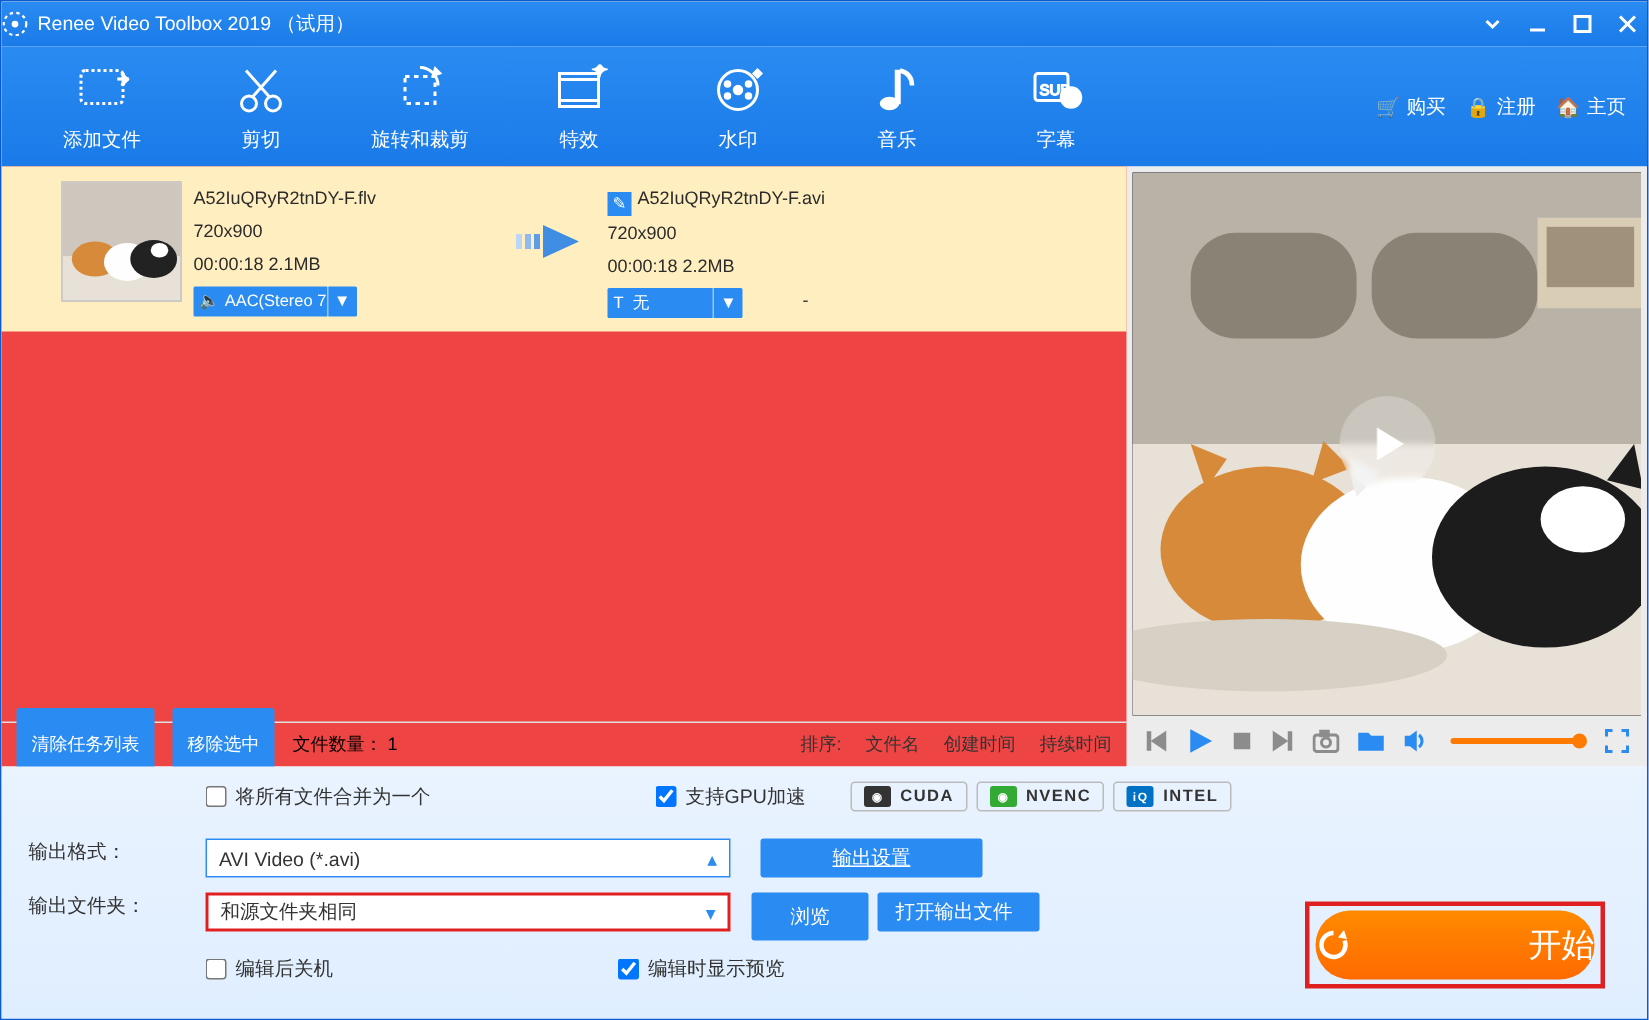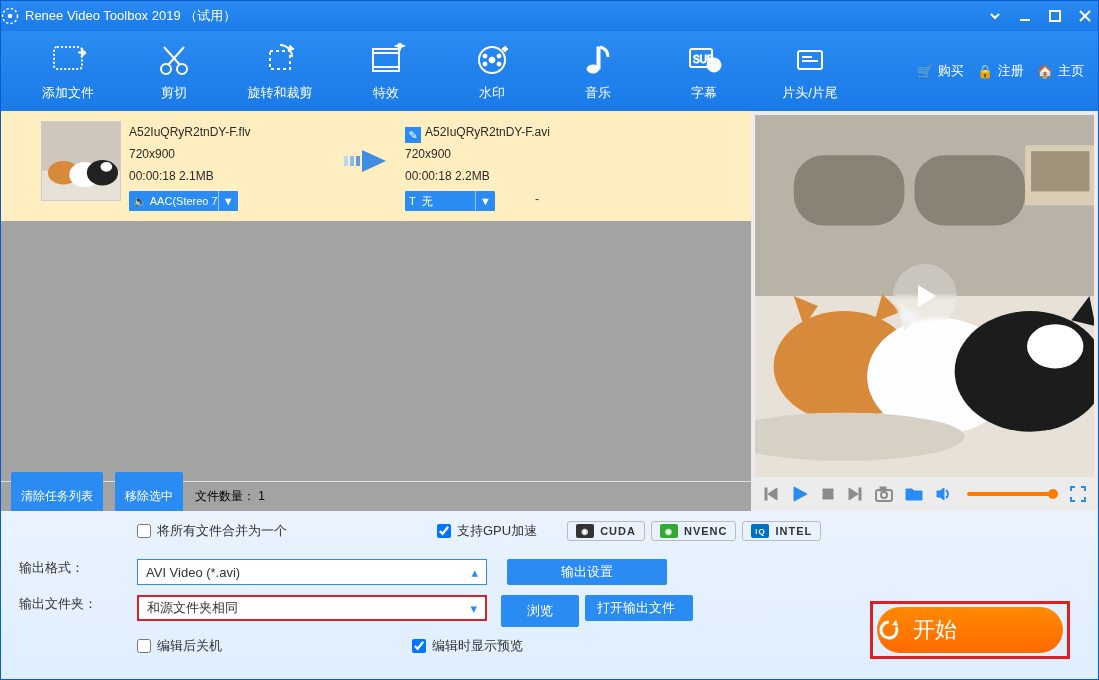--- a/index.html
+++ b/index.html
@@ -10,21 +10,21 @@
   .titlebar .spacer { flex:1; }
   .titlebar .winbtn { width:26px;height:20px;display:inline-flex;align-items:center;justify-content:center;cursor:pointer;margin-left:4px;}
   .titlebar .winbtn svg { stroke:#fff; }
   .toolbar { height: 80px; background: linear-gradient(#2a8bf2,#1a7ae8); display:flex; align-items:center; padding:0 14px 0 14px; color:#fff;}
   .toolbar .tbitem { width: 106px; text-align:center; font-size:13px; cursor:pointer; display:flex;flex-direction:column;align-items:center;}
   .toolbar .tbitem .ticon { height:40px; display:flex;align-items:center;justify-content:center; margin-bottom:4px;}
   .toolbar .tbitem .ticon svg { fill:#fff; stroke:#fff;}
   .toolbar .right { margin-left:auto; display:flex;gap:14px;align-items:center;font-size:13px;}
   .toolbar .right .rlink { display:flex;align-items:center;gap:4px;cursor:pointer;}
   .main { display:flex; height: 400px;}
-  .leftpane { width: 750px; background:#a3a3a3; position:relative;}
+  .leftpane { width: 750px; background:#ef4444; position:relative;}
   .filerow { height:110px; background:#ffeebf; display:flex; align-items:flex-start; padding:10px 12px 10px 40px; gap:8px;}
   .thumb { width:80px; height:80px; background:#999; border:1px solid #ccc; position:relative; overflow:hidden;}
   .thumb svg{position:absolute; left:0;top:0;}
   .fileinfo { width: 200px; font-size:12px; color:#2b2b2b; line-height:22px; }
   .arrow { width:60px; height:80px; display:flex;align-items:center;justify-content:center;}
   .outinfo { width: 220px; font-size:12px; color:#2b2b2b; line-height:22px; }
   .outinfo .editflag{ display:inline-flex;width:16px;height:16px;background:#2a8bf2;color:#fff;align-items:center;justify-content:center;margin-right:4px;font-size:11px;vertical-align:-3px;}
   .bluepill { display:inline-flex;align-items:center;height:20px;background:#2a8bf2;color:#fff;font-size:11px;padding:0 4px;border-radius:1px;margin-top:4px;cursor:pointer;min-width:90px;}
   .bluepill .caret { margin-left:auto; border-left:1px solid rgba(255,255,255,.5);padding-left:4px;}
   .listbar { height:30px; display:flex;align-items:center;gap:12px;padding:0 10px;font-size:12px;border-top:1px solid #e0e0e0;}
@@ -50,21 +50,21 @@
   .bottom .btn { height:26px;background:#2a8bf2;color:#fff;padding:0 18px;display:inline-flex;align-items:center;border-radius:2px;margin-left:20px;cursor:pointer;font-size:13px;}
   .bottom .btn.small{padding:16px 26px;margin-left:14px;}
   .bottom .cb { display:flex;align-items:center;gap:6px;}
   .bottom .cb input{width:14px;height:14px;}
   .badges { display:flex;gap:6px;margin-left:30px;}
   .badge { height:20px;border:1px solid #bbb;border-radius:3px;padding:0 8px;display:flex;align-items:center;gap:6px;font-size:11px;color:#333;font-weight:bold;letter-spacing:1px;}
   .badge .chip{width:18px;height:14px;background:#333;color:#fff;font-size:8px;display:flex;align-items:center;justify-content:center;border-radius:2px;}
   .badge .chip.nv{background:#3a3;}
   .badge .chip.in{background:#0071c5;}
   .startwrap { position:absolute; right:28px; bottom:22px; width:200px;height:58px;border:3px solid #e02020;display:flex;align-items:center;justify-content:center;}
-  .startbtn { width:186px;height:46px;background:linear-gradient(#ff8a00,#ff6a00);border-radius:23px;color:#fff;font-size:22px;display:flex;align-items:center;justify-content:flex-start;gap:12px;cursor:pointer;}
+  .startbtn { width:186px;height:46px;background:linear-gradient(#ff8a00,#ff6a00);border-radius:23px;color:#fff;font-size:22px;display:flex;align-items:center;justify-content:space-between;gap:12px;cursor:pointer;}
   .startbtn svg{fill:#fff;}
   .bottomwrap{position:relative;}
   .catsvg{width:100%;height:100%;}
 </style>
 </head>
 <body>
 
 <div class="titlebar">
   <span class="tlogo">
     <svg viewBox="0 0 24 24">
@@ -167,30 +167,20 @@
   <div class="tbitem">
     <div class="ticon">
         <svg width="40" height="34" viewBox="0 0 40 34">
           <rect x="6" y="6" width="22" height="18" rx="2" fill="none" stroke-width="2"></rect>
           <text x="9" y="20" font-size="10" fill="#fff">SUB</text>
           <circle cx="30" cy="22" r="7" fill="#fff"></circle>
           <text x="27" y="26" font-size="10" fill="#1a7ae8">T</text>
         </svg>
       </div>
     <span>字幕</span>
-  </div>
-  <div class="tbitem">
-    <div class="ticon">
-        <svg width="40" height="34" viewBox="0 0 40 34">
-          <rect x="8" y="8" width="24" height="18" rx="2" fill="none" stroke-width="2"></rect>
-          <line x1="12" y1="14" x2="22" y2="14" stroke-width="2"></line>
-          <line x1="12" y1="18" x2="28" y2="18" stroke-width="2"></line>
-        </svg>
-      </div>
-    <span>片头/片尾</span>
   </div>
   <div class="right">
     <span class="rlink">
         <span>🛒</span>
         <span>购买</span>
       </span>
     <span class="rlink">
         <span>🔒</span>
         <span>注册</span>
       </span>
@@ -236,20 +226,26 @@
           <div class="bluepill"><span>T</span>&nbsp;&nbsp;<span>无</span><span class="caret">▼</span></div>
           <span style="color:#333;">-</span>
         </div>
       </div>
     </div>
     <div style="position:absolute;bottom:0;left:0;right:0;">
       <div class="listbar">
         <span class="lbtn">清除任务列表</span>
         <span class="lbtn">移除选中</span>
         <span><span>文件数量：</span>&nbsp;<span>1</span></span>
+        <div class="sort">
+          <span>排序:</span>
+          <span>文件名</span>
+          <span>创建时间</span>
+          <span>持续时间</span>
+        </div>
       </div>
     </div>
   </div>
 
   <div class="rightpane">
     <div class="preview">
       <svg class="catsvg" viewBox="0 0 340 360" preserveAspectRatio="xMidYMid slice">
         <rect width="340" height="360" fill="#b9b2a7"></rect>
         <rect x="0" y="180" width="340" height="180" fill="#e7e1d7"></rect>
         <rect x="40" y="40" width="110" height="70" rx="30" fill="#8a8275"></rect>
@@ -349,21 +345,21 @@
           <span>INTEL</span>
         </div>
     </div>
   </div>
   <div class="row">
     <span class="lab">输出格式：</span>
     <div class="sel">
         <span>AVI Video (*.avi)</span>
         <span class="caret">▴</span>
       </div>
-    <span class="btn" style="width:160px;justify-content:center;">输出设置</span>
+    <span class="btn" style="width:148px;justify-content:center;text-decoration:underline;">输出设置</span>
   </div>
   <div class="row">
     <span class="lab">输出文件夹：</span>
     <div class="sel red">
         <span>和源文件夹相同</span>
         <span class="caret">▾</span>
       </div>
     <span class="btn small">浏览</span>
     <span class="btn" style="margin-left:6px;padding-left:12px;">打开输出文件</span>
   </div>

